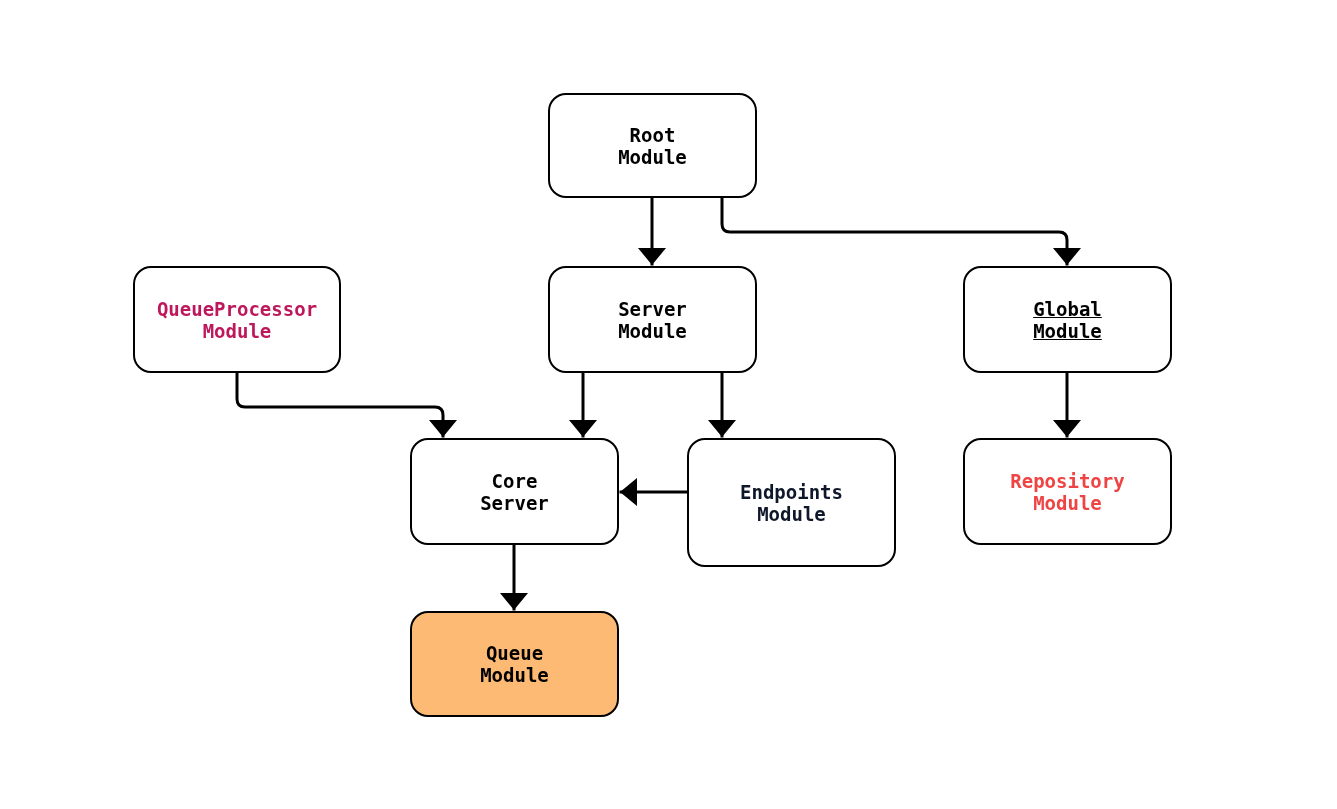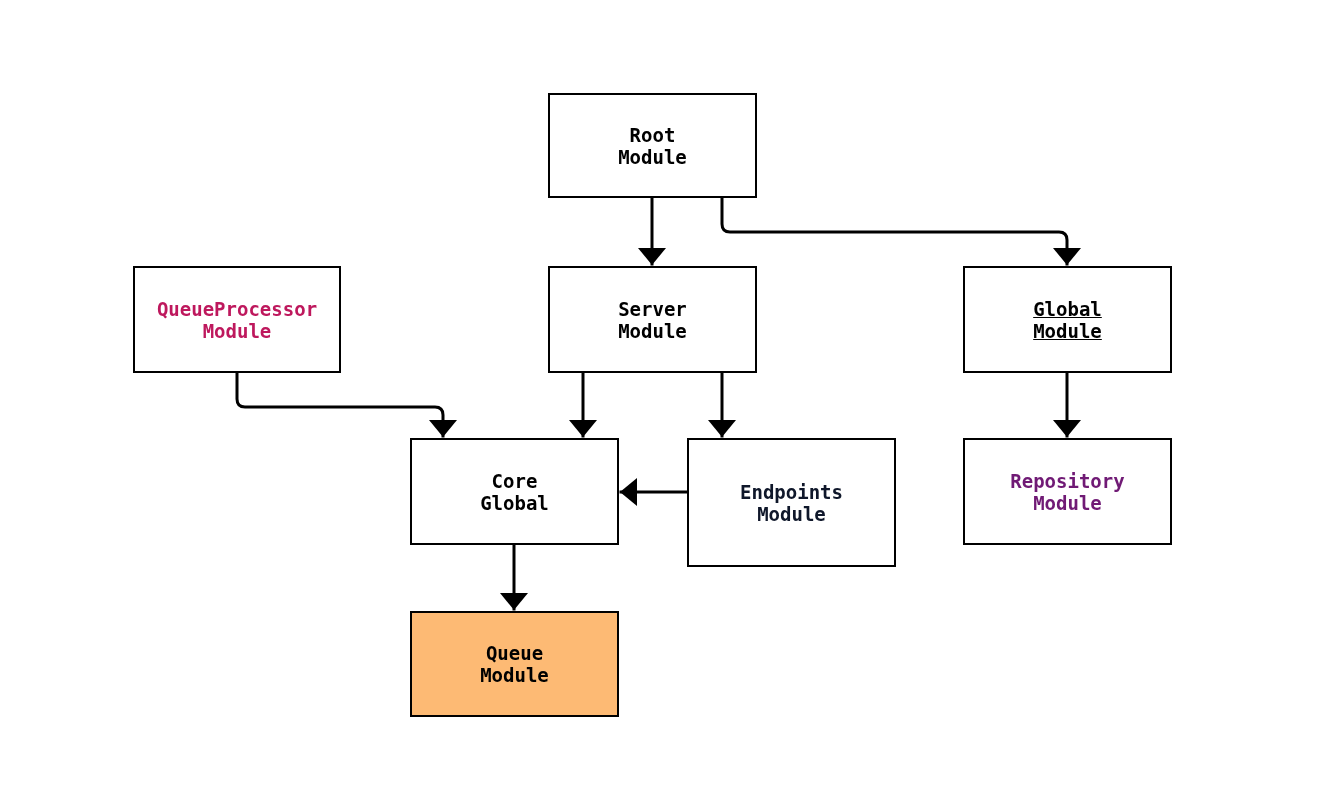--- a/index.html
+++ b/index.html
@@ -22,21 +22,21 @@
   }
   .edge {
     fill: none;
     stroke-width: 3px;
     stroke-linecap: square;
   }
   .node {
     position: absolute;
     box-sizing: border-box;
     border: 2.7px solid #000000;
-    border-radius: 0;
+    border-radius: 18px;
     background: #ffffff;
     display: flex;
     align-items: center;
     justify-content: center;
     text-align: center;
     font-weight: bold;
     font-size: 19px;
     line-height: 22px;
     white-space: pre-line;
     color: #000000;
@@ -66,21 +66,21 @@
   <div id="nodes">
       <div class="node" style="left: 548px; top: 93px; width: 209px; height: 105px; background: rgb(255, 255, 255); border-color: rgb(0, 0, 0); color: rgb(0, 0, 0);">Root
 Module</div>
       <div class="node" style="left: 133px; top: 266px; width: 208px; height: 107px; background: rgb(255, 255, 255); border-color: rgb(0, 0, 0); color: #be185d;">QueueProcessor
 Module</div>
       <div class="node" style="left: 548px; top: 266px; width: 209px; height: 107px; background: rgb(255, 255, 255); border-color: rgb(0, 0, 0); color: rgb(0, 0, 0); text-align: right;">Server
 Module</div>
       <div class="node" style="left: 963px; top: 266px; width: 209px; height: 107px; background: rgb(255, 255, 255); border-color: rgb(0, 0, 0); color: rgb(0, 0, 0); text-decoration: underline;">Global
 Module</div>
       <div class="node" style="left: 410px; top: 438px; width: 209px; height: 107px; background: rgb(255, 255, 255); border-color: rgb(0, 0, 0); color: rgb(0, 0, 0);">Core
-Global</div>
+Server</div>
       <div class="node" style="left: 687px; top: 438px; width: 209px; height: 129px; background: rgb(255, 255, 255); border-color: rgb(0, 0, 0); color: #0f172a;">Endpoints
 Module</div>
-      <div class="node" style="left: 963px; top: 438px; width: 209px; height: 107px; background: rgb(255, 255, 255); border-color: rgb(0, 0, 0); color: #701a75;">Repository
+      <div class="node" style="left: 963px; top: 438px; width: 209px; height: 107px; background: rgb(255, 255, 255); border-color: rgb(0, 0, 0); color: #ef4444;">Repository
 Module</div>
       <div class="node" style="left: 410px; top: 611px; width: 209px; height: 106px; background: #fdba74; border-color: rgb(0, 0, 0); color: rgb(0, 0, 0);">Queue
 Module</div>
     </div>
 </div>
 
 </body></html>

